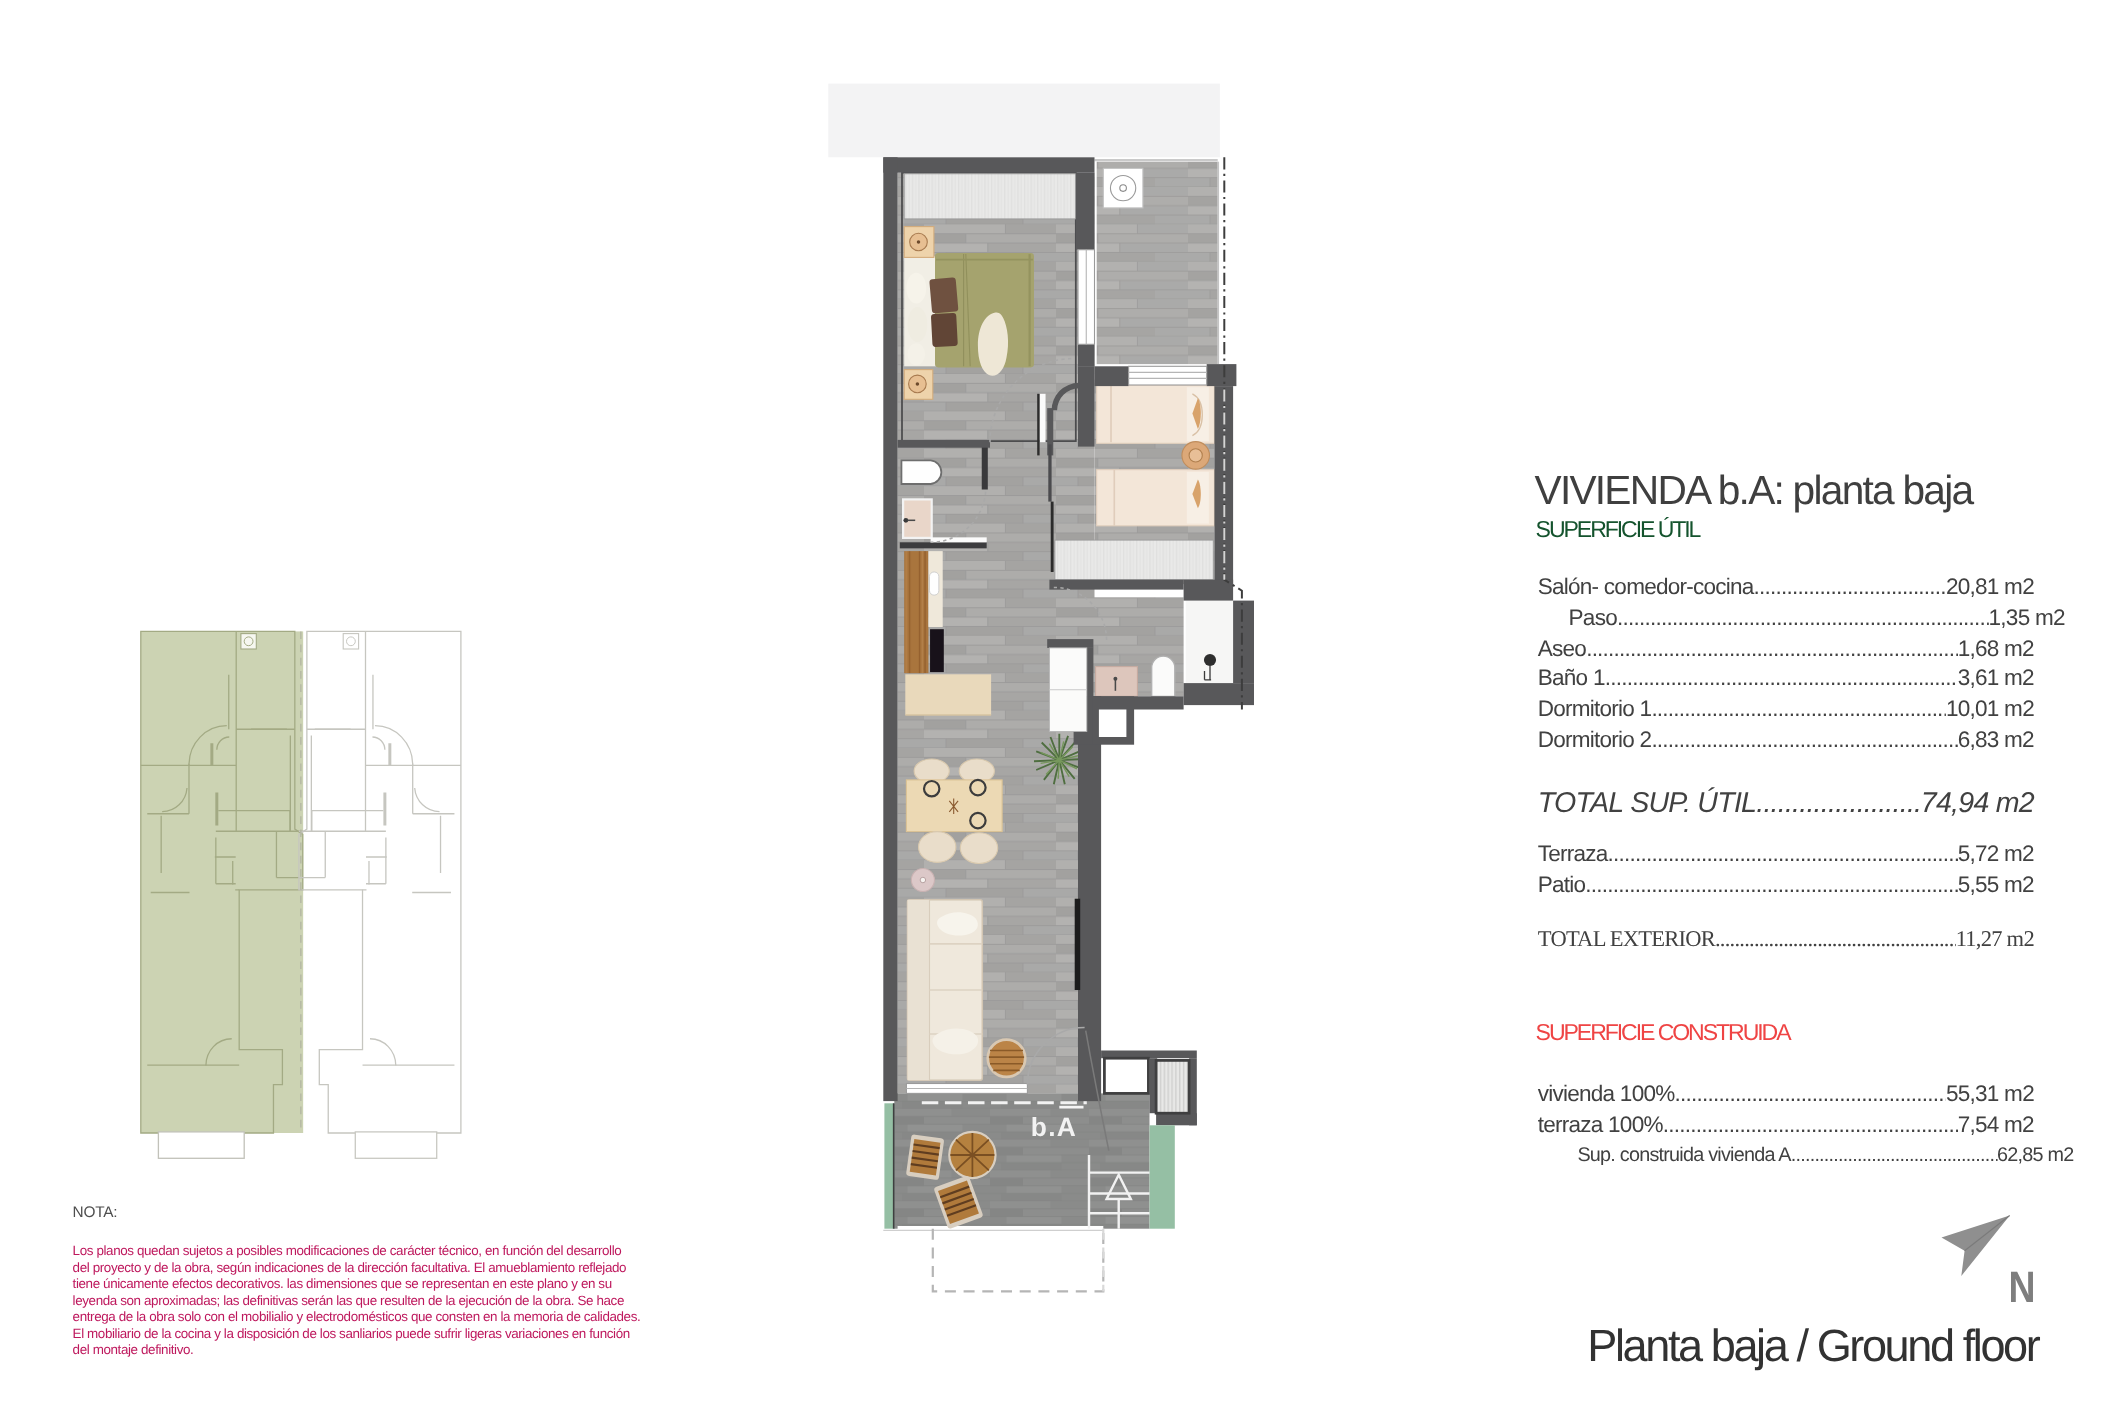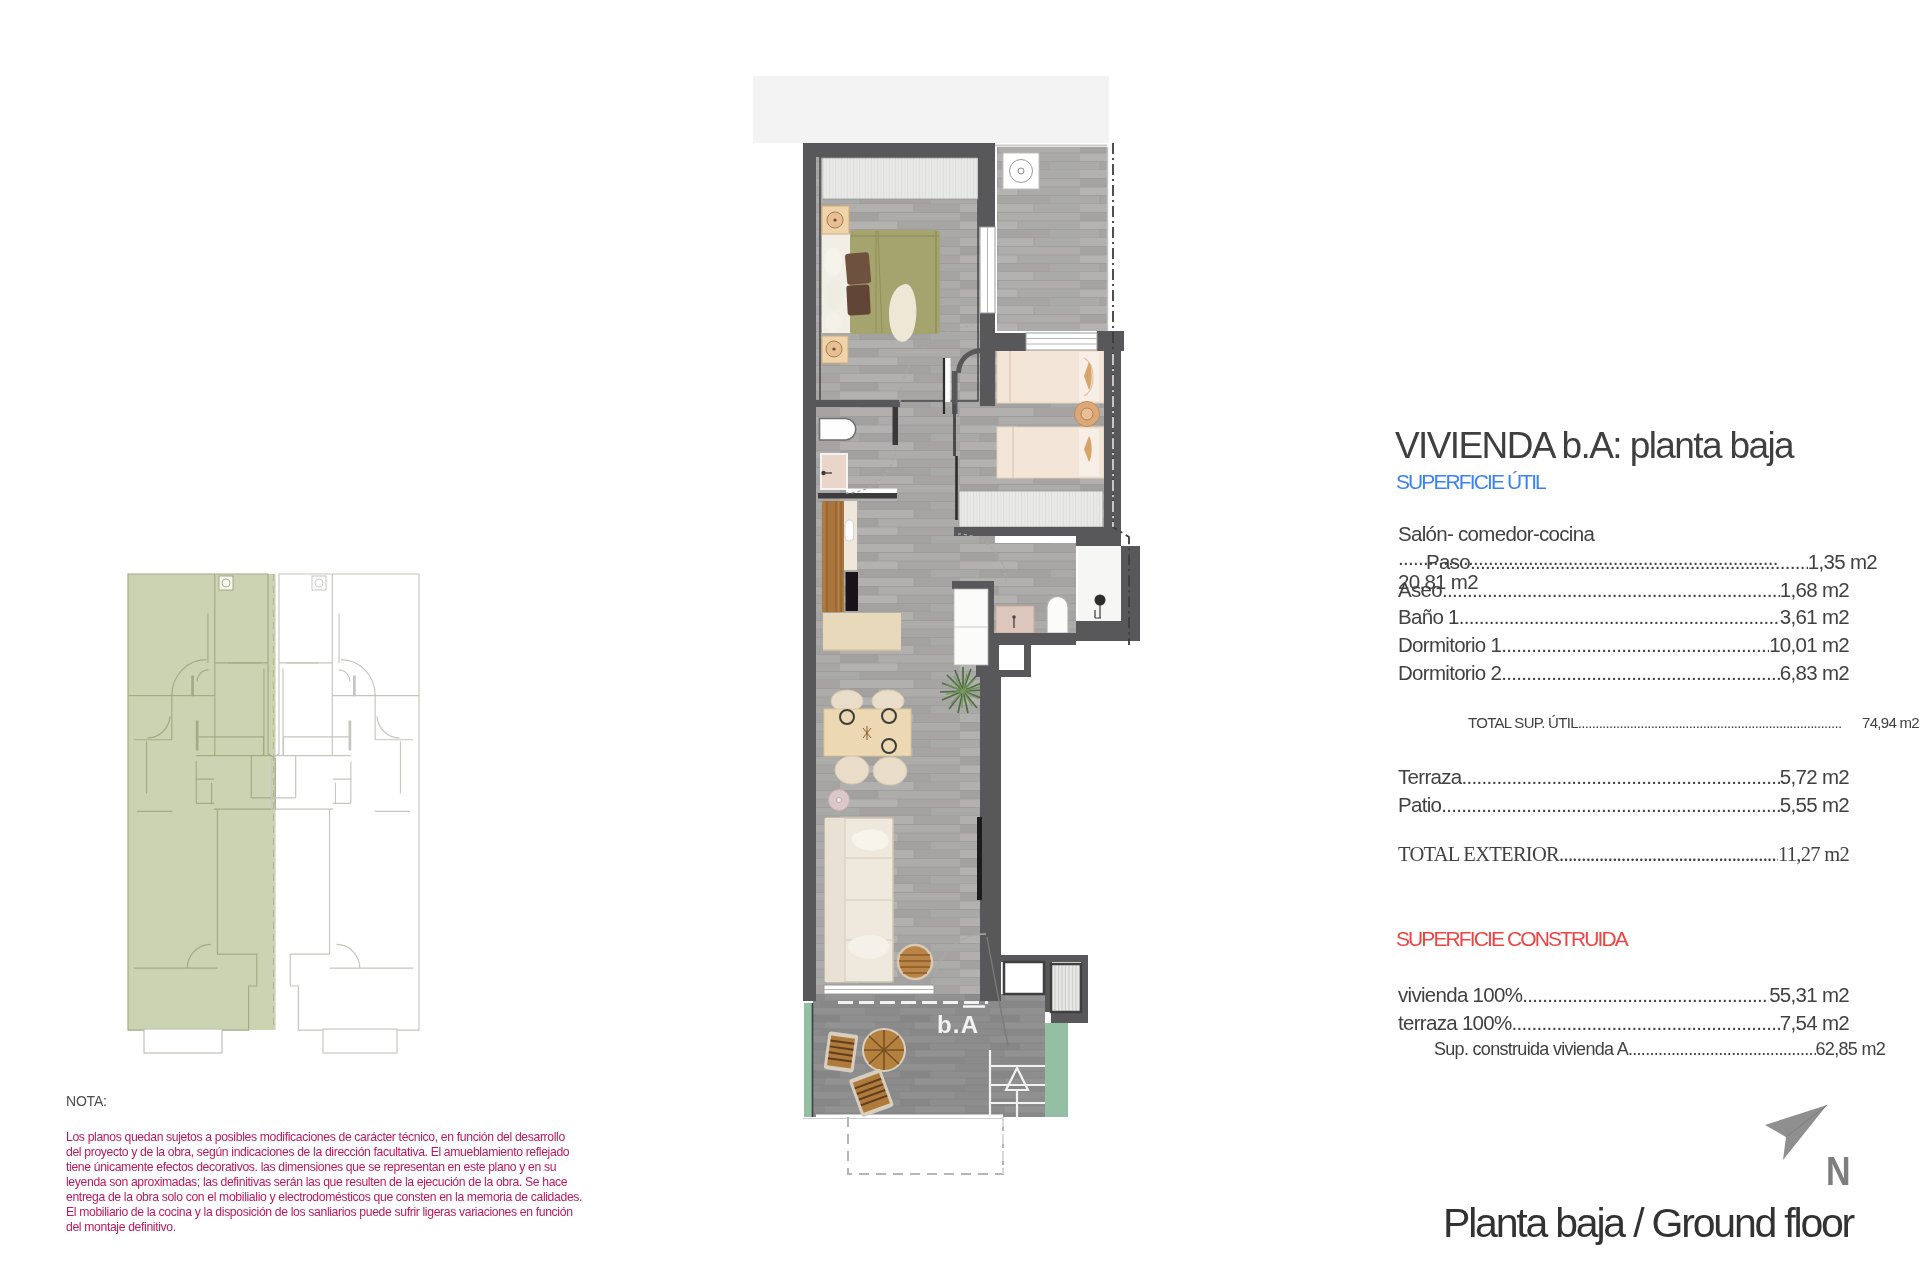--- a/index.html
+++ b/index.html
@@ -10,23 +10,23 @@
   .row{position:absolute;display:flex;align-items:baseline;color:#414141;}
   .row .lbl{white-space:nowrap;}
   .row .dots{flex:1;overflow:hidden;white-space:nowrap;}
   .row .val{white-space:nowrap;}
 </style>
 </head>
 <body>
 
 <div class="abs" id="rightcol">
   <div class="abs nw" style="left:1395px;top:425px;font-size:37px;letter-spacing:-1.6px;color:#3f3f3f;">VIVIENDA b.A: planta baja</div>
-  <div class="abs nw" style="left:1396px;top:470px;font-size:21px;letter-spacing:-1.9px;color:#3b82f6;">SUPERFICIE ÚTIL</div>
-
-  <div class="row" style="left:1398px;top:522px;width:451px;font-size:20.5px;letter-spacing:-0.7px;flex-direction:column;">
+  <div class="abs nw" style="left:1396px;top:470px;font-size:21px;letter-spacing:-1.9px;color:#14532d;">SUPERFICIE ÚTIL</div>
+
+  <div class="row" style="left:1398px;top:522px;width:451px;font-size:20.5px;letter-spacing:-0.7px;">
       <span class="lbl">Salón- comedor-cocina</span>
       <span class="dots">............................................................................</span>
       <span class="val">20,81 m2</span>
     </div>
   <div class="row" style="left:1398px;top:550px;width:451px;font-size:20.5px;letter-spacing:-0.7px;margin-left:28px;">
       <span class="lbl">Paso</span>
       <span class="dots">............................................................................</span>
       <span class="val">1,35 m2</span>
     </div>
   <div class="row" style="left:1398px;top:578px;width:451px;font-size:20.5px;letter-spacing:-0.7px;">
@@ -43,21 +43,21 @@
       <span class="lbl">Dormitorio 1</span>
       <span class="dots">............................................................................</span>
       <span class="val">10,01 m2</span>
     </div>
   <div class="row" style="left:1398px;top:661px;width:451px;font-size:20.5px;letter-spacing:-0.7px;">
       <span class="lbl">Dormitorio 2</span>
       <span class="dots">............................................................................</span>
       <span class="val">6,83 m2</span>
     </div>
 
-  <div class="row" style="left:1468px;top:714px;width:451px;font-size:15px;letter-spacing:-0.7px;">
+  <div class="row" style="left:1398px;top:714px;width:451px;font-size:26px;letter-spacing:-0.7px;font-style:italic;">
       <span class="lbl">TOTAL SUP. ÚTIL</span>
       <span class="dots">............................................................................</span>
       <span class="val">74,94 m2</span>
     </div>
 
   <div class="row" style="left:1398px;top:765px;width:451px;font-size:20.5px;letter-spacing:-0.7px;">
       <span class="lbl">Terraza</span>
       <span class="dots">............................................................................</span>
       <span class="val">5,72 m2</span>
     </div>

